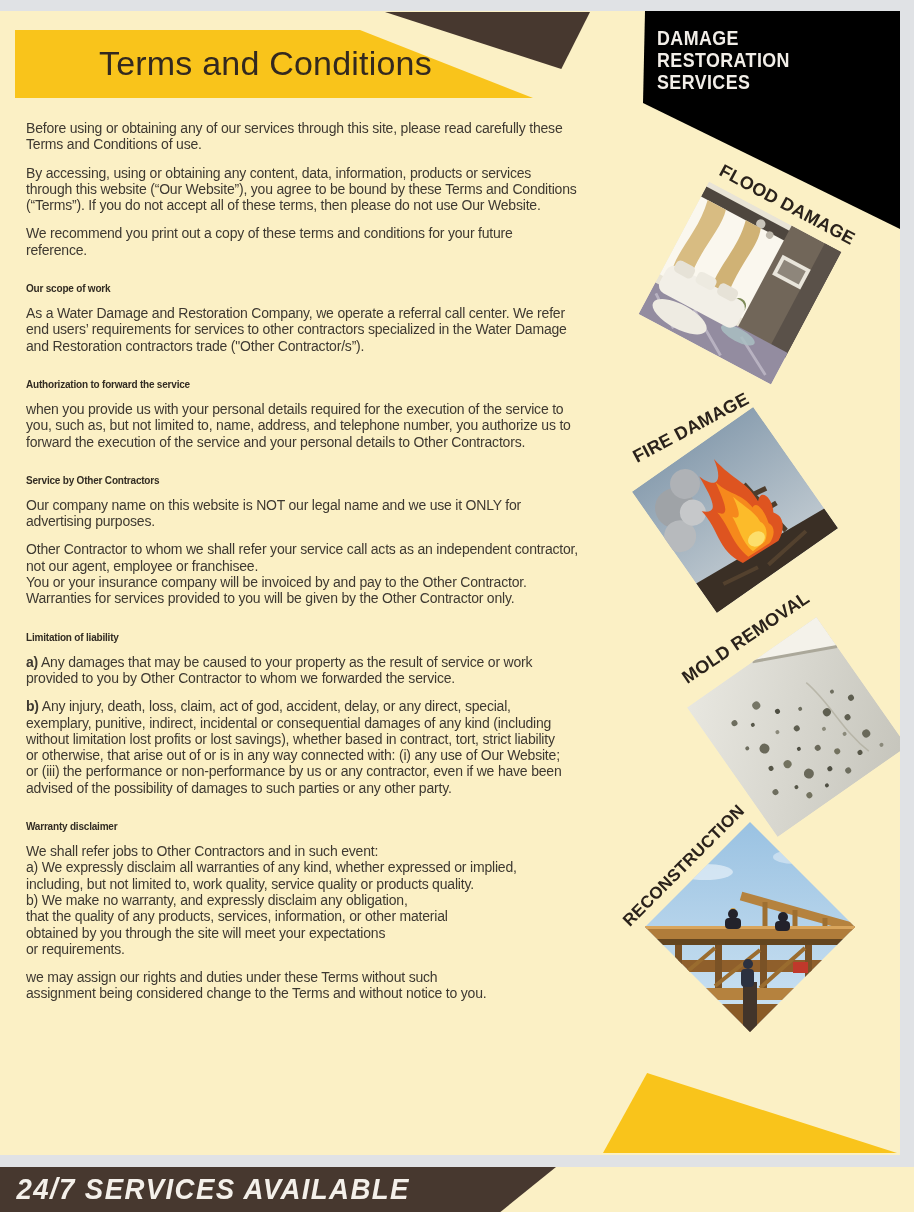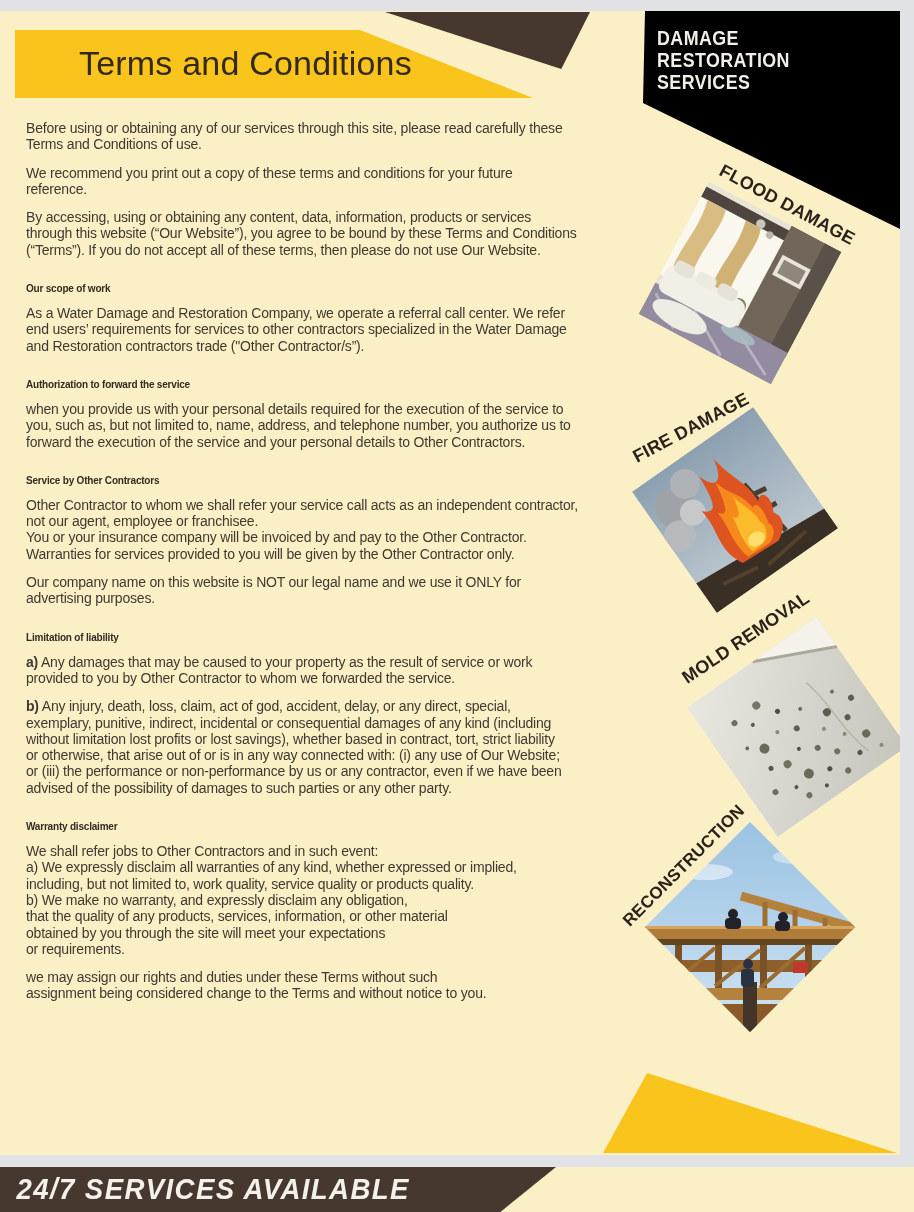--- a/index.html
+++ b/index.html
@@ -4,21 +4,21 @@
 <style>
   html,body{margin:0;padding:0;}
   .stage{position:relative;width:914px;height:1212px;background:#E0E2E5;overflow:hidden;
          font-family:"Liberation Sans",sans-serif;}
   .abs{position:absolute;}
   .page-bg{left:0;top:11px;width:900px;height:1144px;background:#FBF0C5;z-index:1;}
   .footer-bg{left:0;top:1167px;width:914px;height:45px;background:#FBF0C5;z-index:1;}
   .right-strip{left:900px;top:0;width:14px;height:1156px;background:#E0E2E5;z-index:6;}
 
   .banner{left:15px;top:30px;width:518px;height:68px;background:#F9C41B;z-index:2;
-          clip-path:polygon(0 0,345px 0,518px 100%,0 100%);}
+          clip-path:polygon(0 0,345px 0,518px 100%,0 100%);padding-left:20px;}
   .banner h1{margin:0;padding-left:64px;line-height:66px;font-size:34px;font-weight:400;
              color:#33291F;letter-spacing:.2px;}
   .tri-small{left:385px;top:12px;width:205px;height:57px;background:#47382F;z-index:2;
              clip-path:polygon(0 0,100% 0,86% 100%);}
   .brand-panel{left:643px;top:11px;width:257px;height:219px;background:#000000;z-index:2;
                clip-path:polygon(2px 0,100% 0,100% 218px,0 92px);}
   .brand-text{margin:16px 0 0 14px;font-size:21px;line-height:22px;font-weight:700;
               color:#F2EEE8;letter-spacing:.5px;white-space:pre;transform:scaleX(.85);
               transform-origin:left top;}
   .yellow-tri{left:603px;top:1073px;width:294px;height:80px;background:#F9C41B;z-index:2;
@@ -66,43 +66,43 @@
 
   <div class="abs brand-panel">
     <div class="brand-text">DAMAGE
 RESTORATION
 SERVICES</div>
   </div>
 
   <div class="abs content">
     <p class="p">Before using or obtaining any of our services through this site, please read carefully these
 Terms and Conditions of use.</p>
-    <p class="p">We recommend you print out a copy of these terms and conditions for your future
-reference.</p>
     <p class="p">By accessing, using or obtaining any content, data, information, products or services
 through this website (“Our Website”), you agree to be bound by these Terms and Conditions
 (“Terms”). If you do not accept all of these terms, then please do not use Our Website.</p>
+    <p class="p">We recommend you print out a copy of these terms and conditions for your future
+reference.</p>
 
     <div class="h">Our scope of work</div>
     <p class="p">As a Water Damage and Restoration Company, we operate a referral call center. We refer
 end users’ requirements for services to other contractors specialized in the Water Damage
 and Restoration contractors trade ("Other Contractor/s”).</p>
 
     <div class="h">Authorization to forward the service</div>
     <p class="p">when you provide us with your personal details required for the execution of the service to
 you, such as, but not limited to, name, address, and telephone number, you authorize us to
 forward the execution of the service and your personal details to Other Contractors.</p>
 
     <div class="h">Service by Other Contractors</div>
+    <p class="p">Our company name on this website is NOT our legal name and we use it ONLY for
+advertising purposes.</p>
     <p class="p">Other Contractor to whom we shall refer your service call acts as an independent contractor,
 not our agent, employee or franchisee.
 You or your insurance company will be invoiced by and pay to the Other Contractor.
 Warranties for services provided to you will be given by the Other Contractor only.</p>
-    <p class="p">Our company name on this website is NOT our legal name and we use it ONLY for
-advertising purposes.</p>
 
     <div class="h">Limitation of liability</div>
     <p class="p"><b>a)</b><span> Any damages that may be caused to your property as the result of service or work
 provided to you by Other Contractor to whom we forwarded the service.</span></p>
     <p class="p"><b>b)</b><span> Any injury, death, loss, claim, act of god, accident, delay, or any direct, special,
 exemplary, punitive, indirect, incidental or consequential damages of any kind (including
 without limitation lost profits or lost savings), whether based in contract, tort, strict liability
 or otherwise, that arise out of or is in any way connected with: (i) any use of Our Website;
 or (iii) the performance or non-performance by us or any contractor, even if we have been
 advised of the possibility of damages to such parties or any other party.</span></p>

